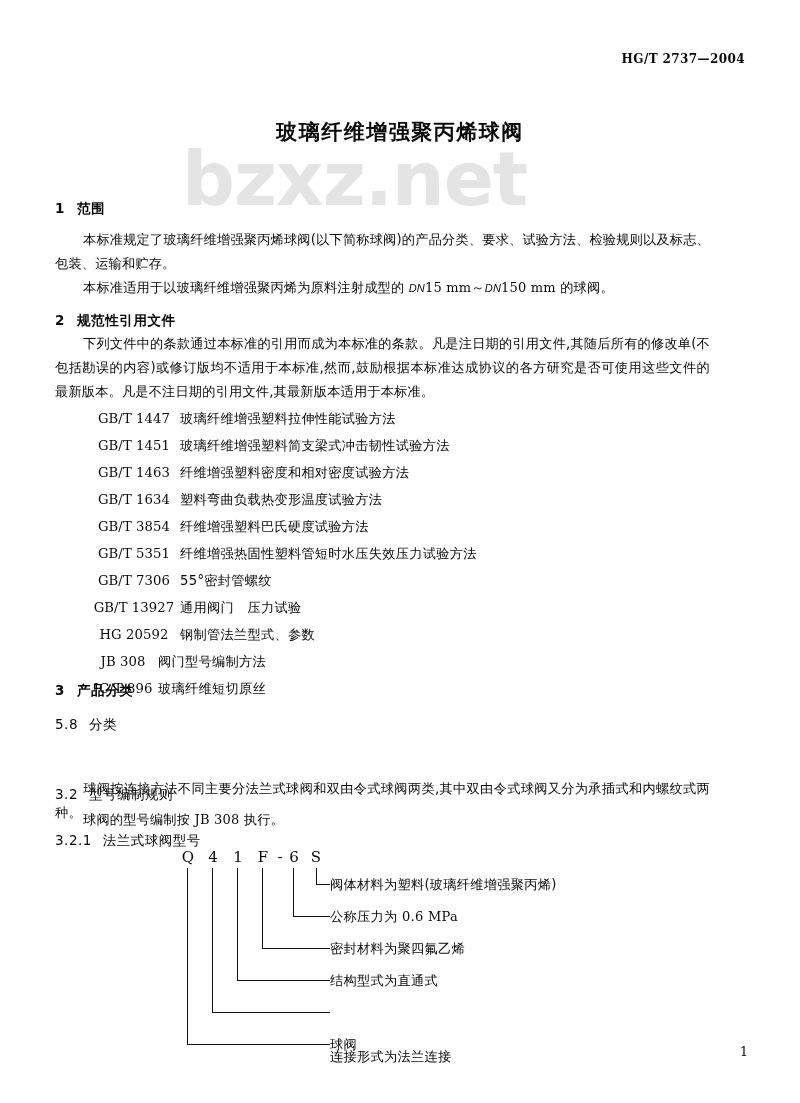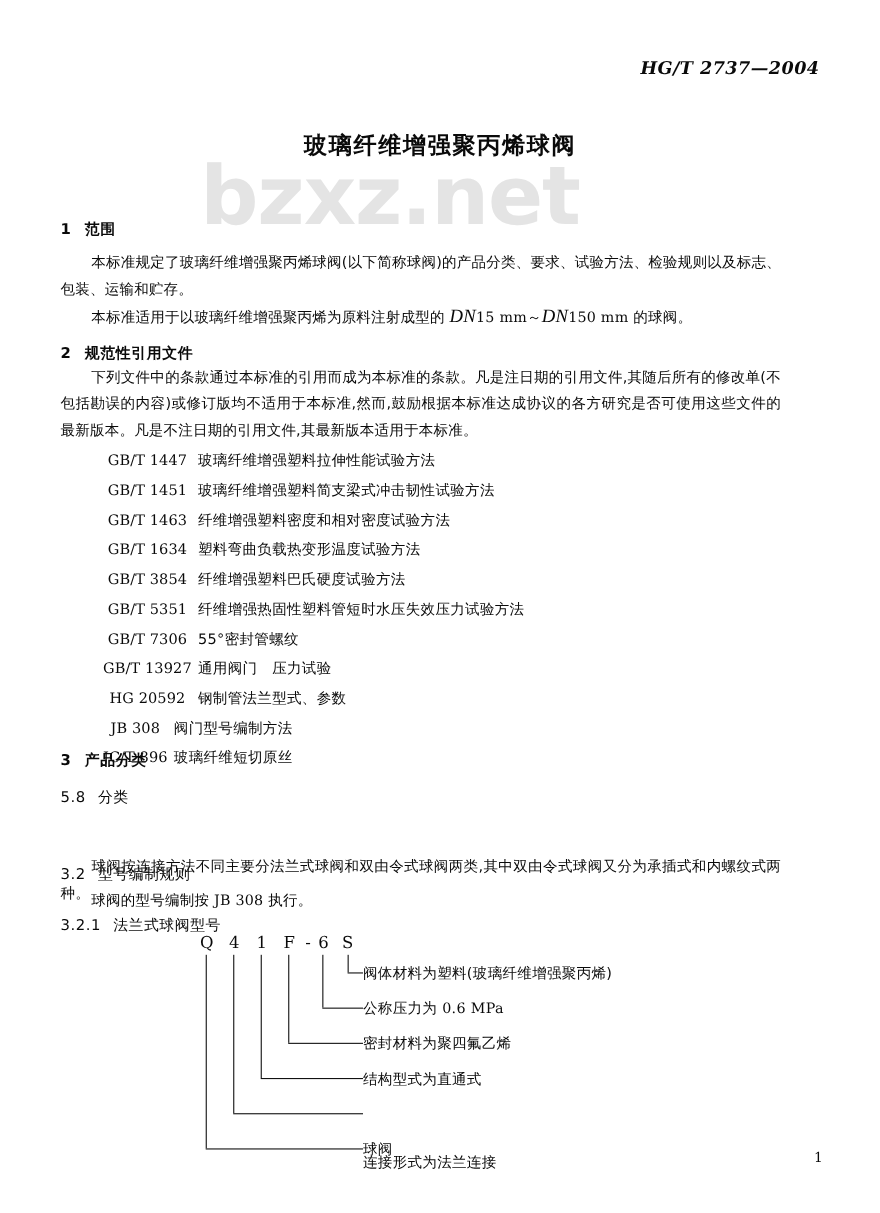--- a/index.html
+++ b/index.html
@@ -35,25 +35,24 @@
   }
 
   .content { position: relative; z-index: 2; }
 
   
   .doc-header {
     position: absolute;
     right: 55px;
     top: 52px;
     font-family: "DejaVu Serif", "Liberation Serif", serif;
-    font-size: 16px;
+    font-size: 12px;
     font-weight: bold;
     letter-spacing: 0.4px;
     white-space: nowrap;
-    font-style: italic;
   }
 
   
   .doc-title {
     position: absolute;
     left: 0;
     right: 0;
     top: 118px;
     text-align: center;
     font-family: "DejaVu Sans", "Liberation Sans", sans-serif;
@@ -83,23 +82,23 @@
 
   .para {
     font-size: 13.2px;
     line-height: 24px;
     letter-spacing: 0.2px;
     text-align: justify;
   }
   .para .ind { display: inline-block; width: 28px; }
 
   em.var {
-    font-family: Liberation Serif, serif;
+    font-family: Liberation Sans, sans-serif;
     font-style: italic;
-    font-size: 17px;
+    font-size: 11px;
   }
   span.lat {
     font-family: "DejaVu Serif", "Liberation Serif", serif;
     font-style: normal;
     font-size: 13px;
   }
 
   
   .reflist {
     position: absolute;

